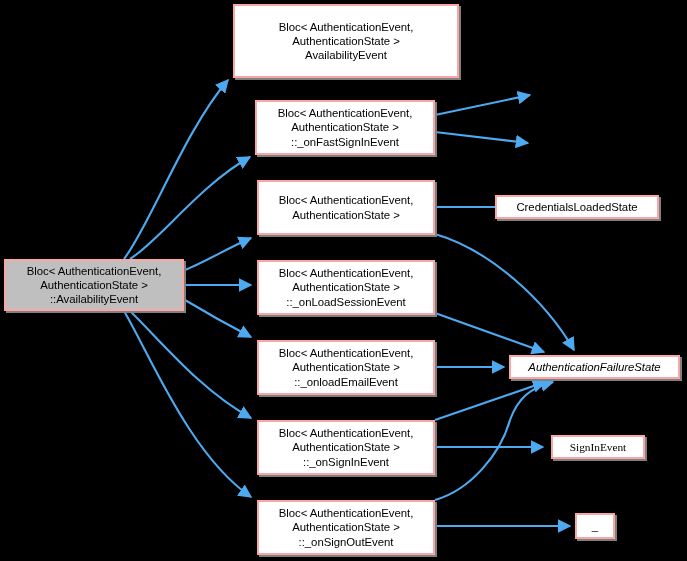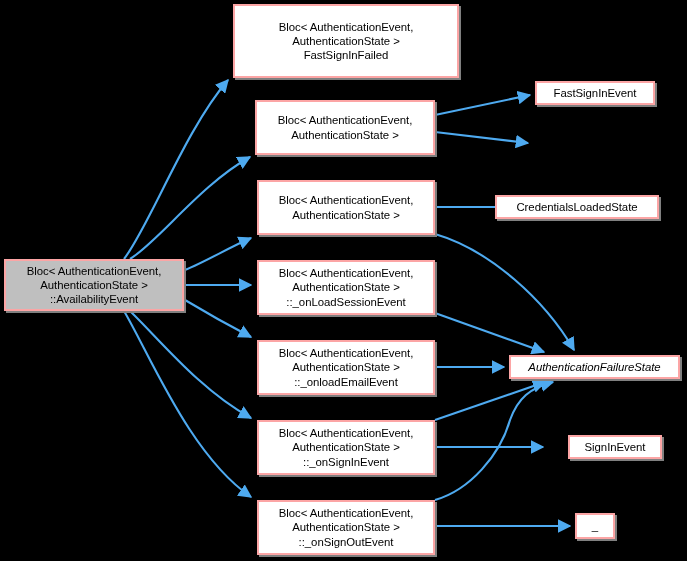--- a/index.html
+++ b/index.html
@@ -90,26 +90,27 @@
 
   <div class="node root" style="left:4px; top:259px; width:180px; height:52px;">
     <span class="nline">Bloc&lt; AuthenticationEvent,</span>
     <span class="nline">AuthenticationState &gt;</span>
     <span class="nline">::AvailabilityEvent</span>
   </div>
 
   <div class="node" style="left:233px; top:4px; width:226px; height:74px;">
     <span class="nline">Bloc&lt; AuthenticationEvent,</span>
     <span class="nline">AuthenticationState &gt;</span>
-    <span class="nline">FastSignInFailed</span>
+    <span class="nline">AvailabilityEvent</span>
   </div>
 
   <div class="node" style="left:255px; top:100px; width:180px; height:55px;">
     <span class="nline">Bloc&lt; AuthenticationEvent,</span>
     <span class="nline">AuthenticationState &gt;</span>
+    <span class="nline">::_onFastSignInEvent</span>
   </div>
 
   <div class="node" style="left:257px; top:180px; width:178px; height:55px;">
     <span class="nline">Bloc&lt; AuthenticationEvent,</span>
     <span class="nline">AuthenticationState &gt;</span>
   </div>
 
   <div class="node" style="left:257px; top:260px; width:178px; height:55px;">
     <span class="nline">Bloc&lt; AuthenticationEvent,</span>
     <span class="nline">AuthenticationState &gt;</span>
@@ -127,34 +128,31 @@
     <span class="nline">AuthenticationState &gt;</span>
     <span class="nline">::_onSignInEvent</span>
   </div>
 
   <div class="node" style="left:257px; top:500px; width:178px; height:55px;">
     <span class="nline">Bloc&lt; AuthenticationEvent,</span>
     <span class="nline">AuthenticationState &gt;</span>
     <span class="nline">::_onSignOutEvent</span>
   </div>
 
-  <div class="node" style="left:535px; top:81px; width:120px; height:24px;">
-    <span class="nline">FastSignInEvent</span>
-  </div>
 
 
   <div class="node" style="left:495px; top:195px; width:164px; height:24px;">
     <span class="nline">CredentialsLoadedState</span>
   </div>
 
   <div class="node" style="left:509px; top:355px; width:171px; height:24px;font-style:italic;">
     <span class="nline">AuthenticationFailureState</span>
   </div>
 
-  <div class="node" style="left:568px; top:435px; width:94px; height:24px;">
+  <div class="node" style="left:551px; top:435px; width:94px; height:24px;font-family:Liberation Serif, serif;">
     <span class="nline">SignInEvent</span>
   </div>
 
   <div class="node blank" style="left:575px; top:513px; width:40px; height:26px;">
     <span class="nline">_</span>
   </div>
 
 </div>
 
 </body></html>

